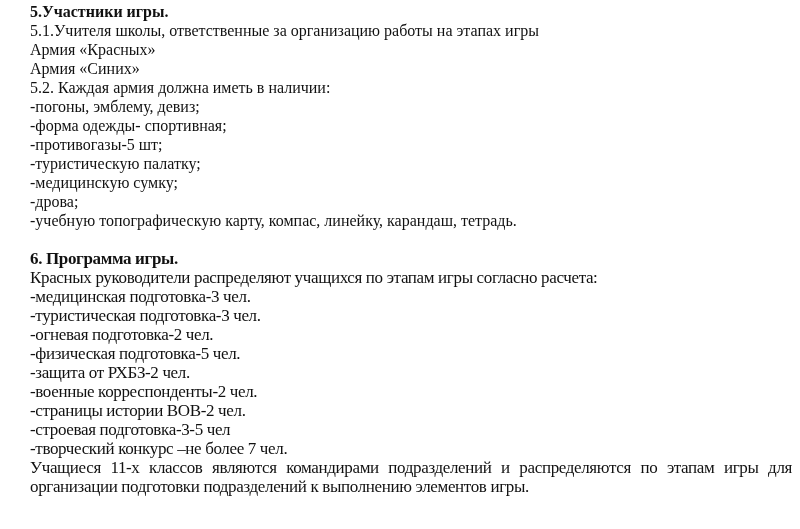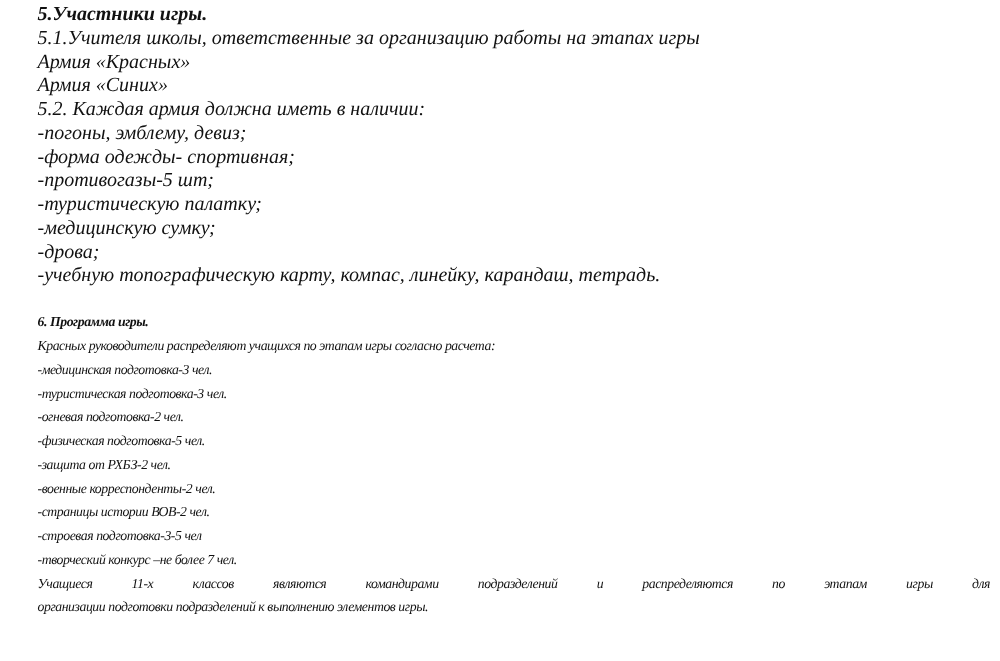--- a/index.html
+++ b/index.html
@@ -19,30 +19,29 @@
       position: absolute;
       left: 30px;
       top: 2px;
       width: 768px;
     }
     .line {
       font-size: 16px;
       line-height: 19px;
       height: 19px;
       white-space: nowrap;
-      font-style: italic;
     }
     .heading {
       font-weight: bold;
     }
     .gap {
       height: 19px;
     }
     .sec6 .line {
-      font-size: 11px;
+      font-size: 17px;
       letter-spacing: -0.35px;
     }
     .justify-first {
       text-align: justify;
       text-align-last: justify;
       white-space: nowrap;
       width: 762px;
       word-spacing: 4px;
     }
   </style>

